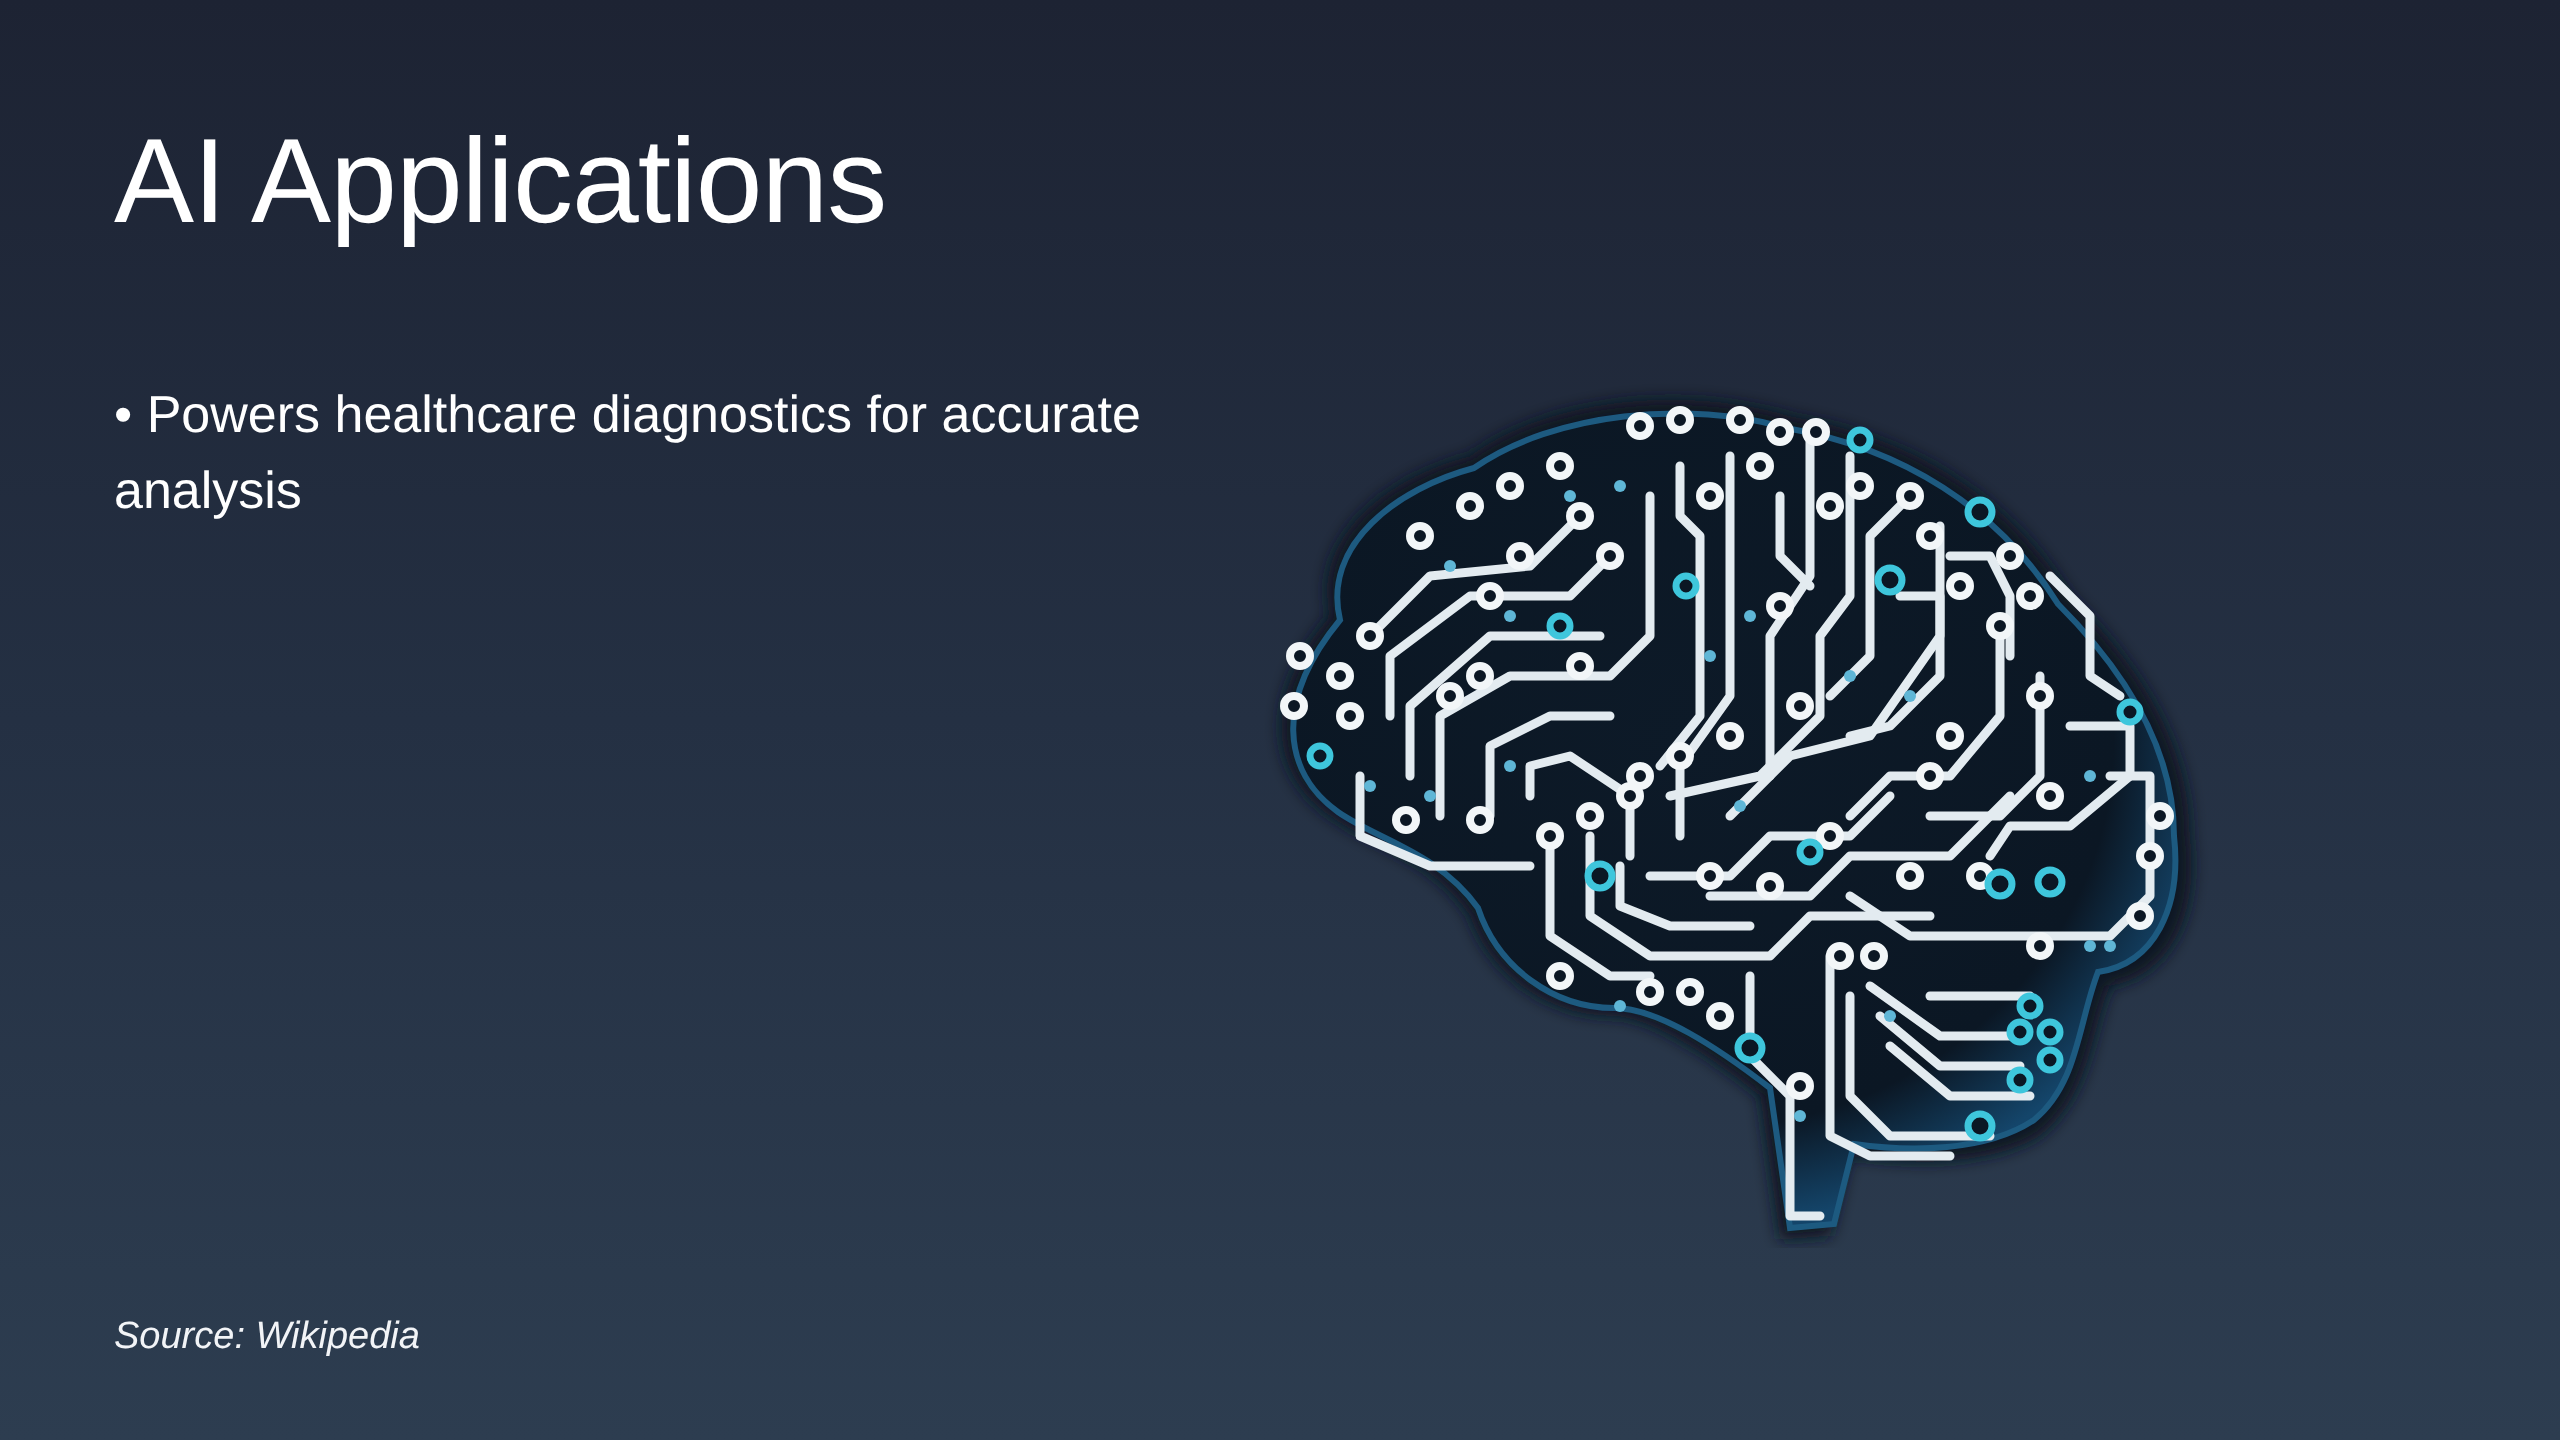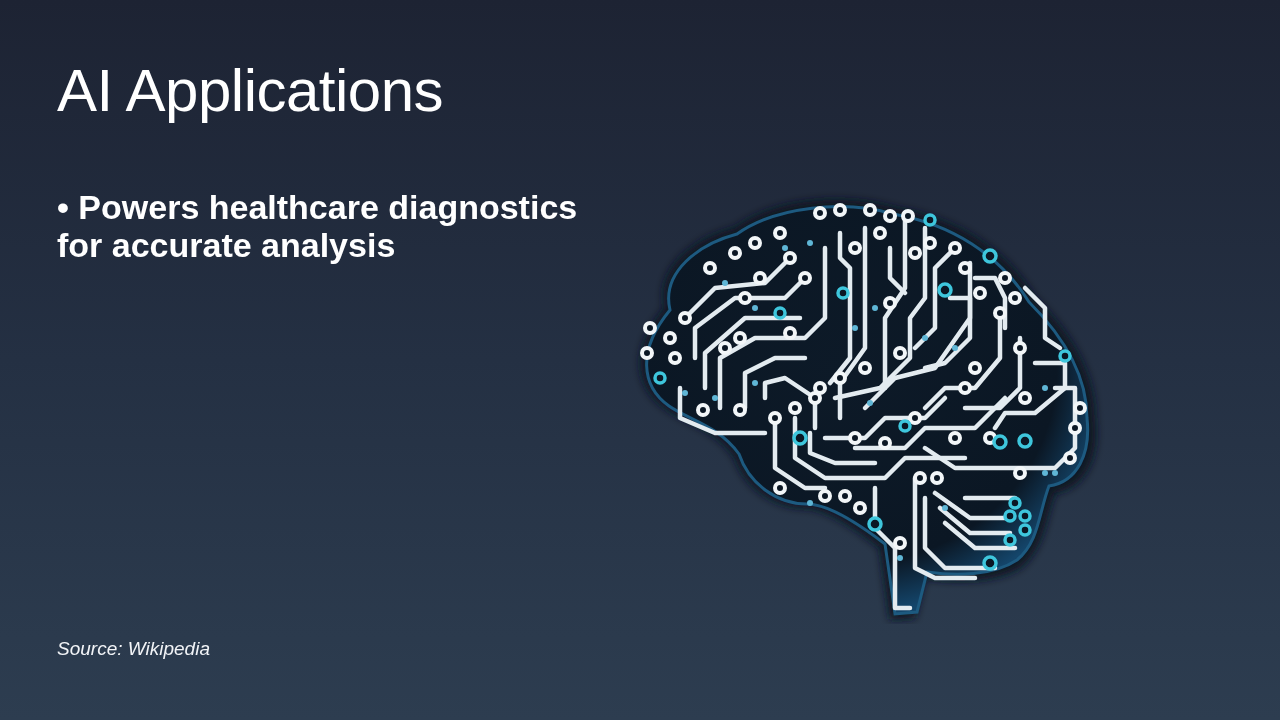--- a/index.html
+++ b/index.html
@@ -14,24 +14,24 @@
     .title {
       position: absolute; left: 57px; top: 56px;
       font-size: 60px; font-weight: 400; line-height: 70px;
       margin: 0; letter-spacing: -0.5px;
     }
     .bullets {
       position: absolute; left: 57px; top: 188px; width: 545px;
       list-style: none; margin: 0; padding: 0;
     }
     .bullets li {
-      font-size: 34px; line-height: 38px; margin-bottom: 17px; font-weight: bold;
+      font-size: 26px; line-height: 38px; margin-bottom: 17px;
     }
     .source {
-      position: absolute; left: 57px; top: 638px;
+      position: absolute; left: 57px; top: 658px;
       font-size: 19px; font-style: italic; color: #f2f4f7;
     }
     .brain {
       position: absolute; left: 625px; top: 188px; width: 480px; height: 436px;
     }
   </style>
 </head>
 <body>
 
 <div class="slide">

